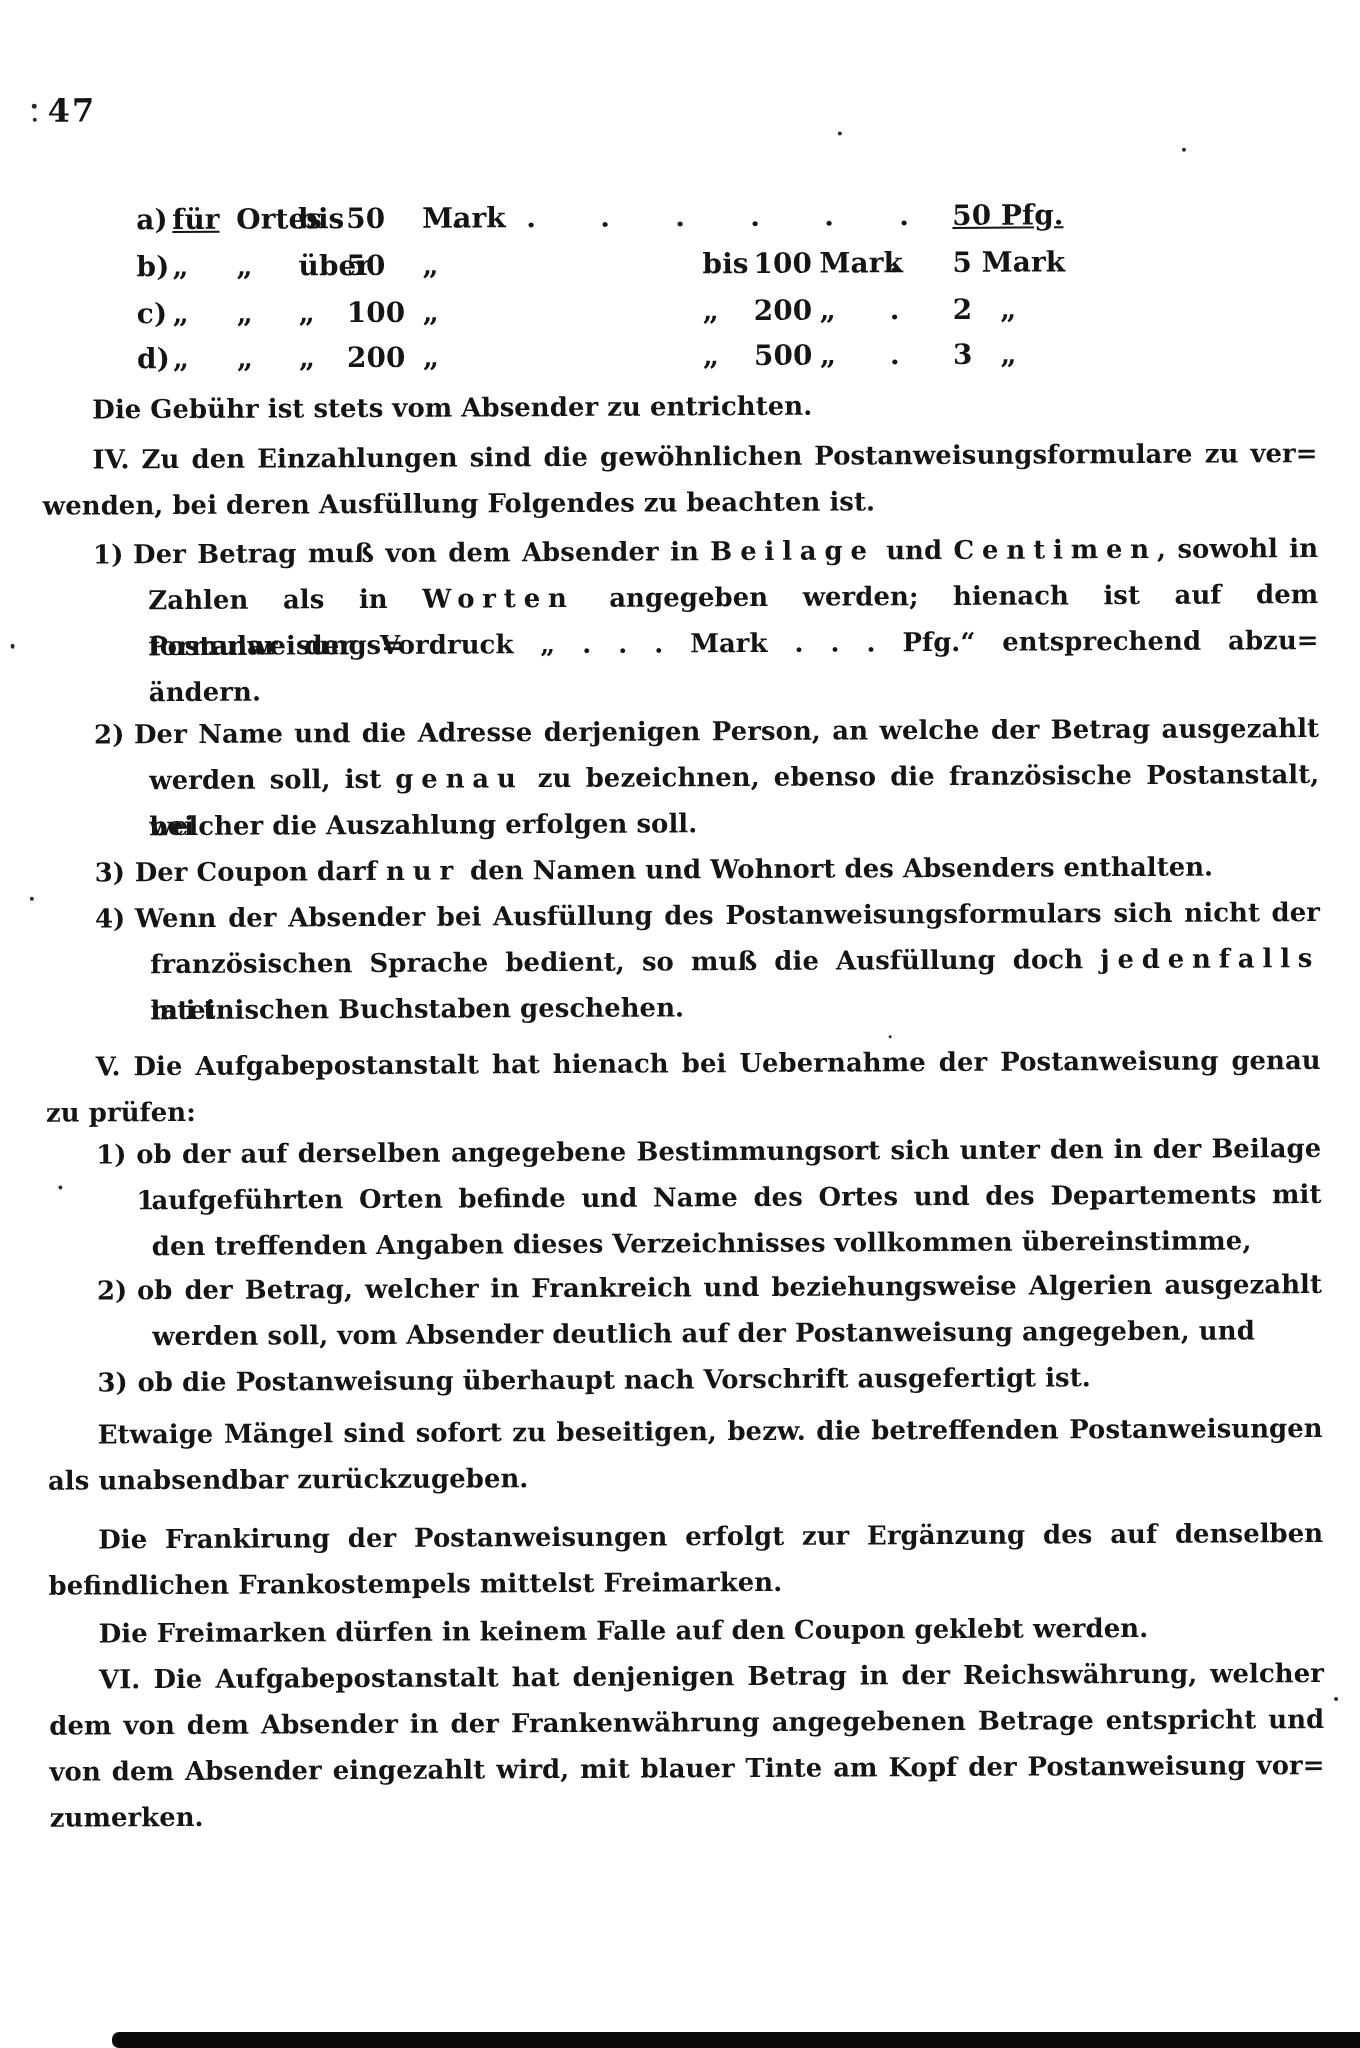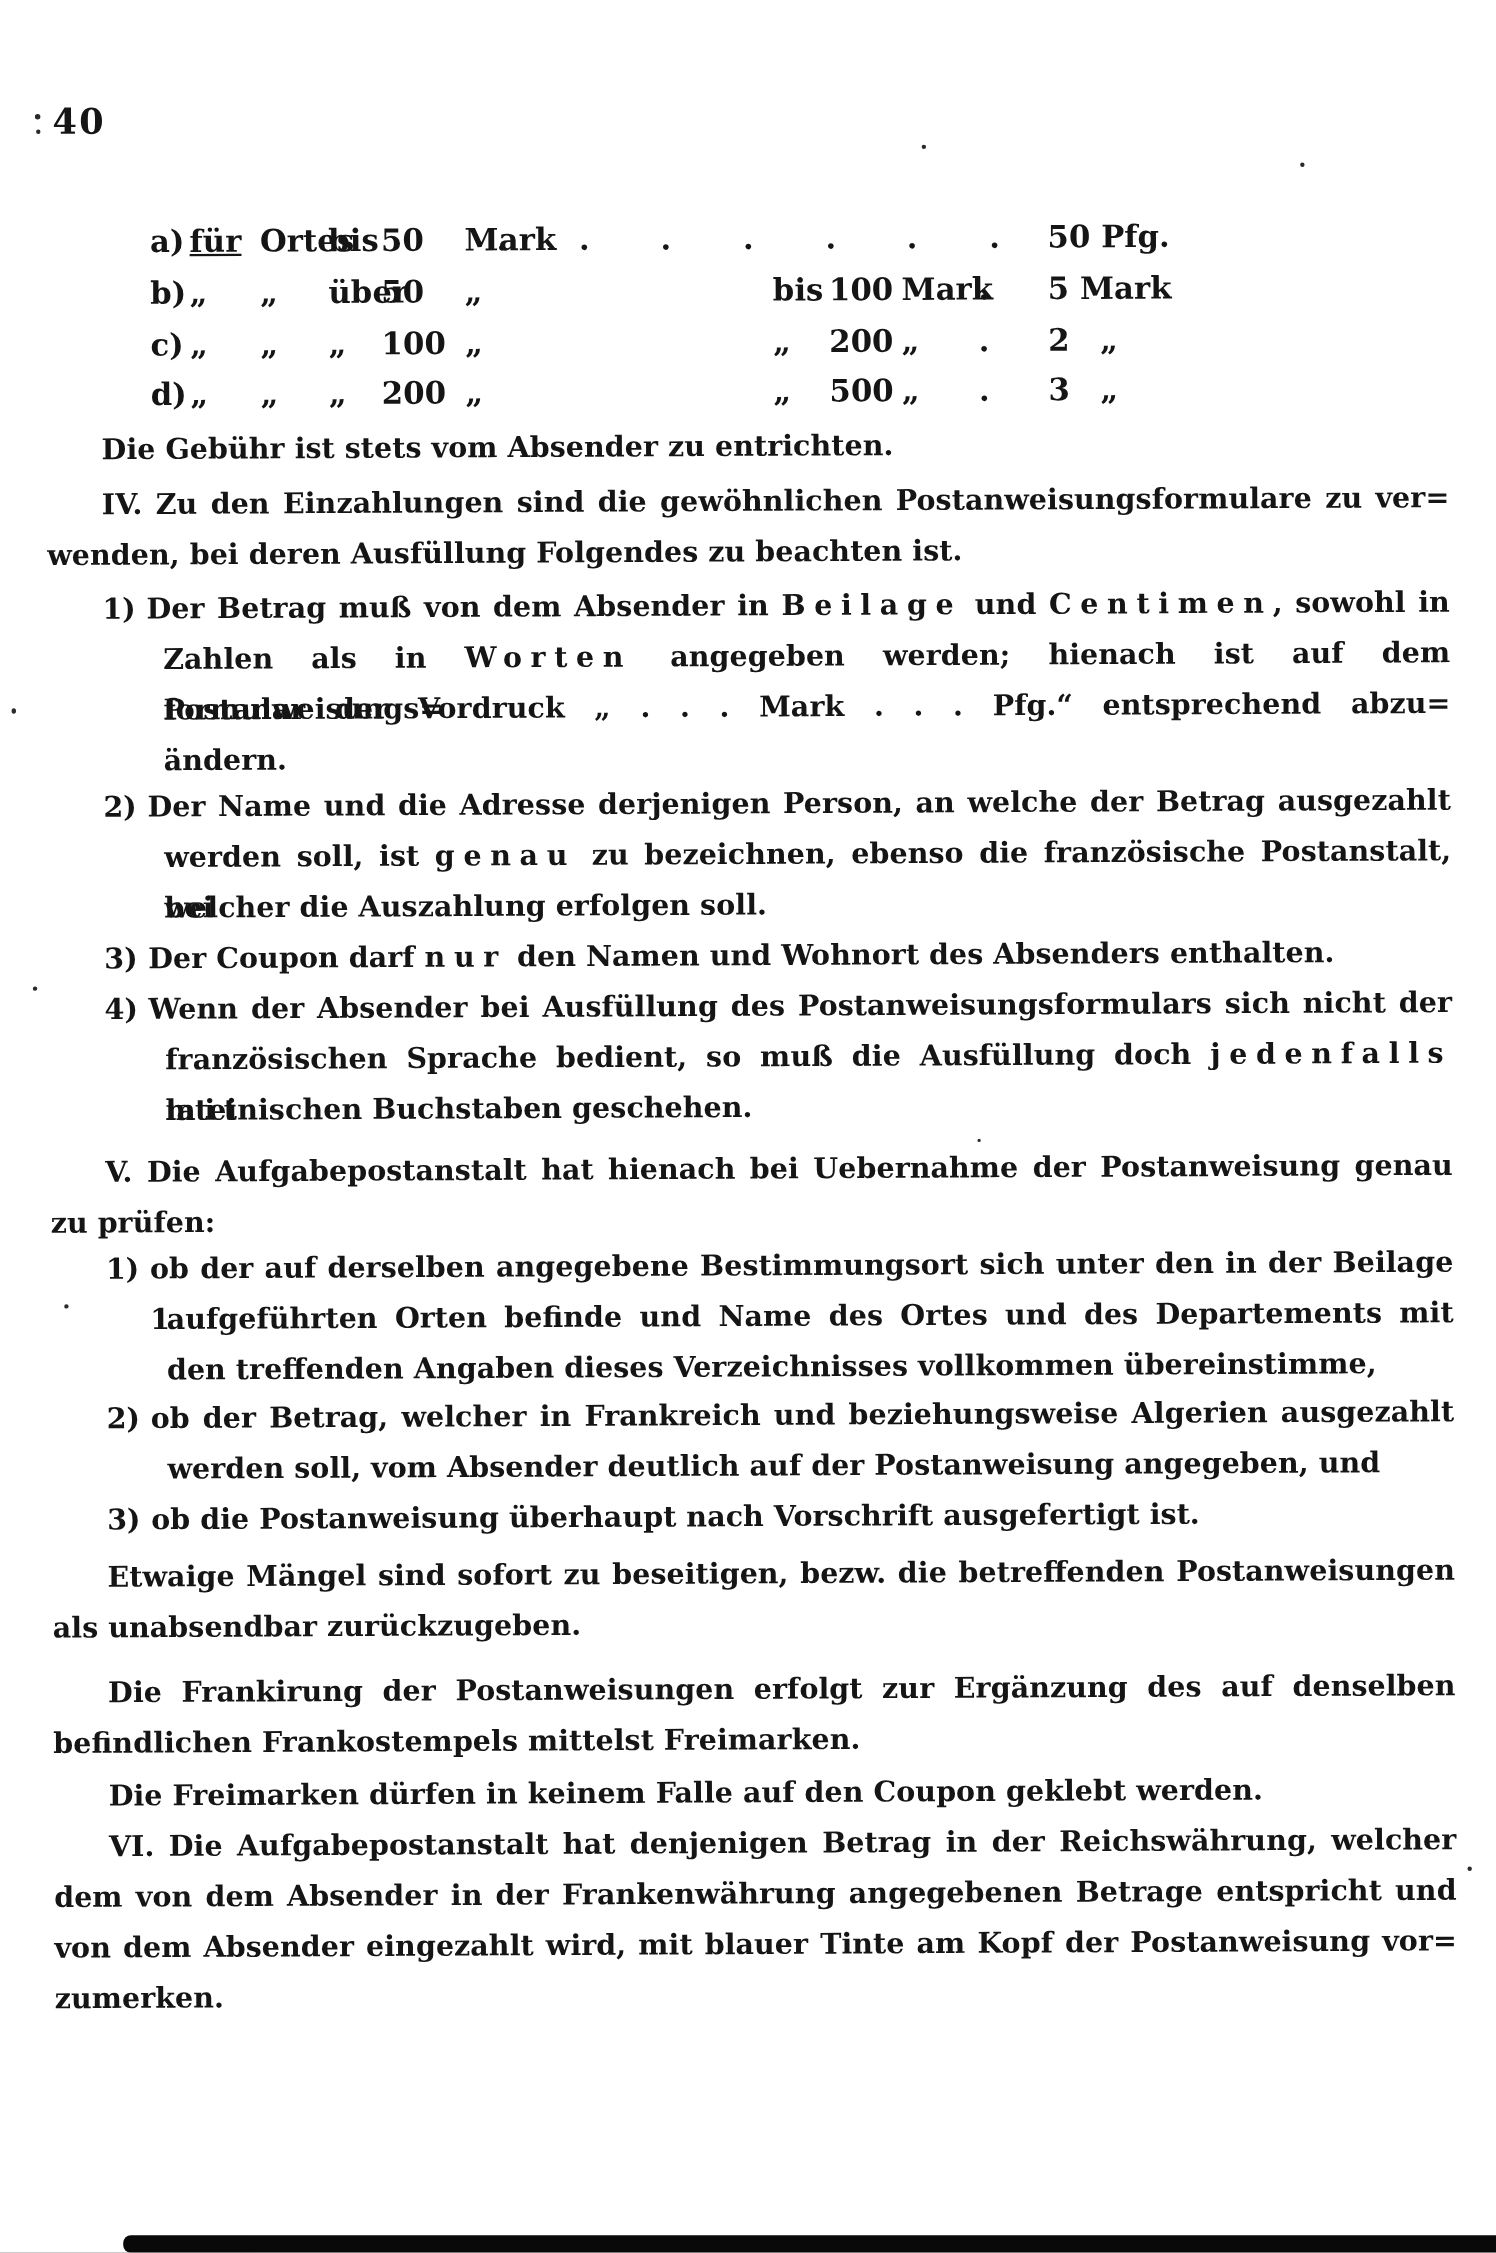--- a/index.html
+++ b/index.html
@@ -24,37 +24,37 @@
   .sperr { letter-spacing:0.30em; }
   .edge-bar { position:absolute; left:112px; top:2032px; width:1248px; height:16px;
     background:#090909; border-radius:7px 0 0 7px; }
   .speck { position:absolute; background:#2a2a2a; border-radius:50%; }
 </style>
 </head>
 <body>
 
 <div class="page">
   <div class="content">
-    <div class="pageno">40</div>
+    <div class="pageno">47</div>
     <div id="tariff">
         <div class="tariff-row" style="top: 200px;">
           <span class="cell" style="left: 140px;">a)</span>
           <span class="cell" style="left: 176px; text-decoration: underline;">für</span>
           <span class="cell" style="left: 240px;">Ortes</span>
           <span class="cell" style="left: 302px;">bis</span>
           <span class="cell" style="left: 350px;">50</span>
           <span class="cell" style="left: 426px;">Mark</span>
           <span class="cell" style="left: 455px;">.</span>
           <span class="cell" style="left: 530px;">.</span>
           <span class="cell" style="left: 604px;">.</span>
           <span class="cell" style="left: 679px;">.</span>
           <span class="cell" style="left: 754px;">.</span>
           <span class="cell" style="left: 828px;">.</span>
           <span class="cell" style="left: 903px;">.</span>
-          <span class="cell" style="left: 956px;">50 Pfg.</span>
+          <span class="cell" style="left: 956px; text-decoration: underline;">50 Pfg.</span>
         </div>
         <div class="tariff-row" style="top: 247px;">
           <span class="cell" style="left: 140px;">b)</span>
           <span class="cell" style="left: 176px;">„</span>
           <span class="cell" style="left: 240px;">„</span>
           <span class="cell" style="left: 302px;">über</span>
           <span class="cell" style="left: 350px;">50</span>
           <span class="cell" style="left: 426px;">„</span>
           <span class="cell" style="left: 706px;">bis</span>
           <span class="cell" style="left: 757px;">100</span>

